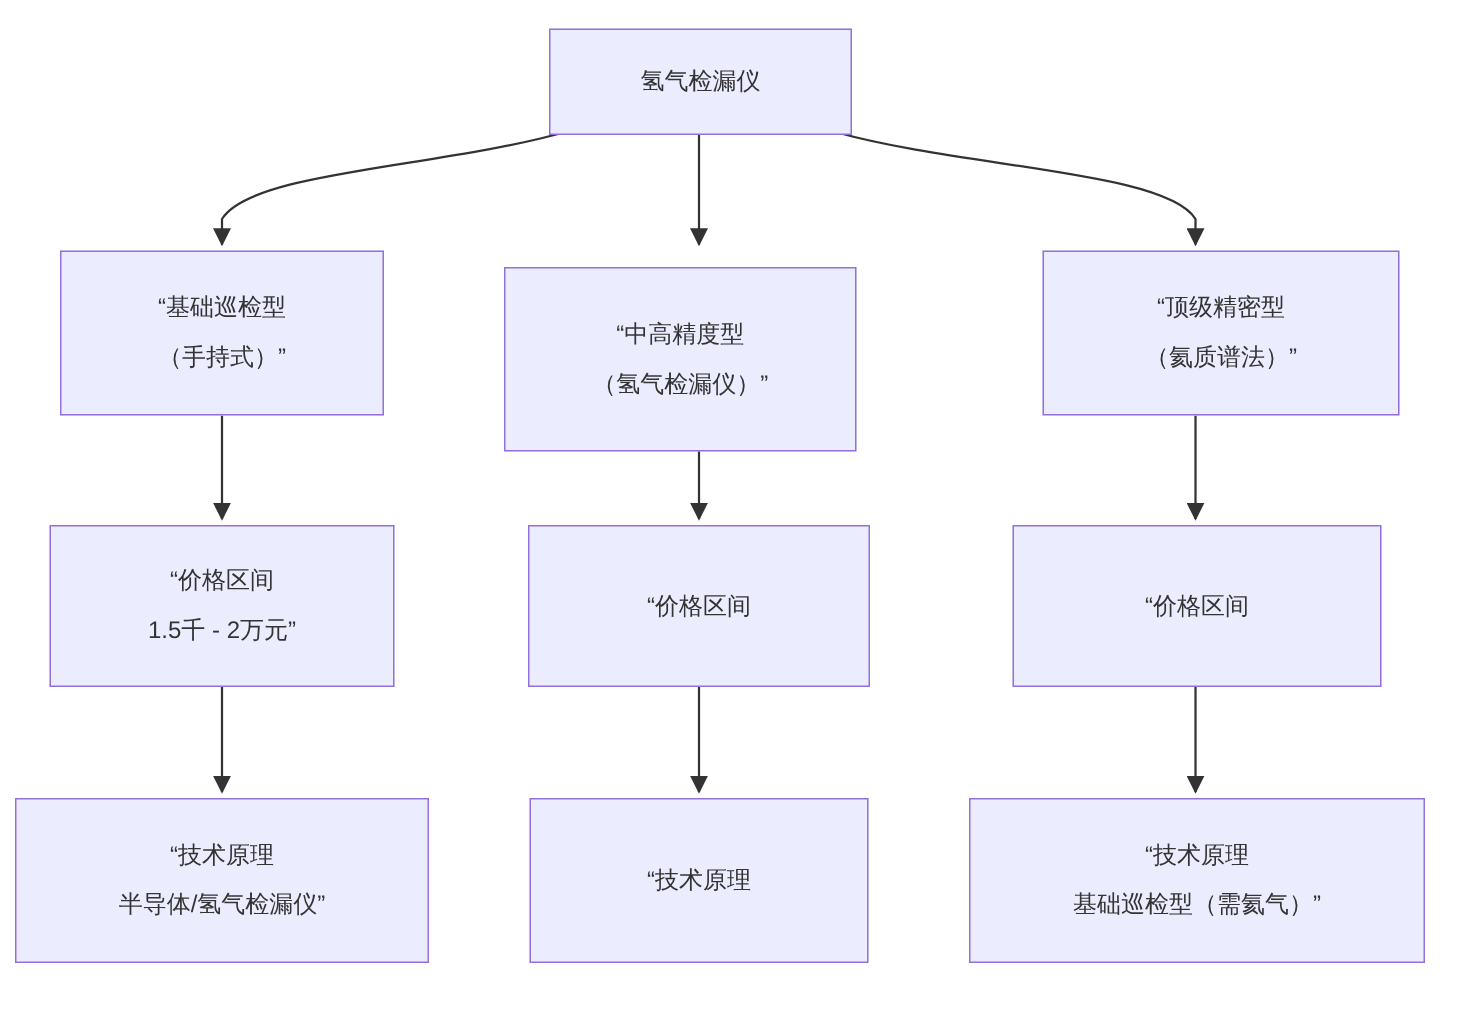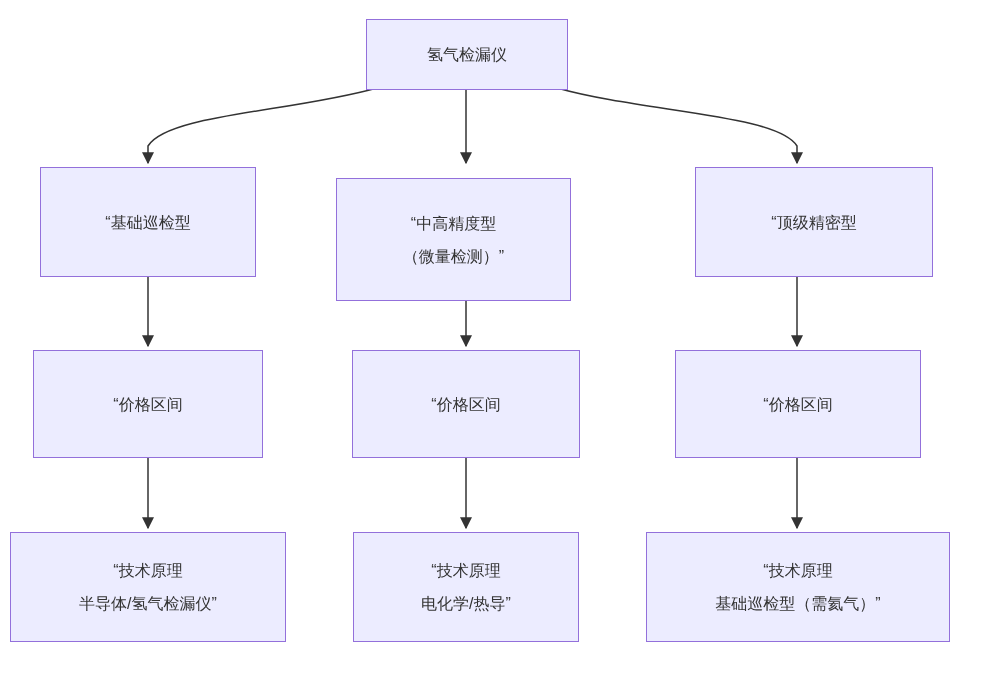--- a/index.html
+++ b/index.html
@@ -64,51 +64,53 @@
     <path class="edge" d="M 466 458 L 466 528" marker-end="url(#arrow)"></path>
     <path class="edge" d="M 797 458 L 797 528" marker-end="url(#arrow)"></path>
   </svg>
 
   <div class="node" style="left:366px; top:19px; width:202px; height:71px;">
     <div class="line">氢气检漏仪</div>
   </div>
 
   <div class="node" style="left:40px; top:167px; width:216px; height:110px;">
     <div class="line">“基础巡检型</div>
+    <div class="line">（手持式）”</div>
   </div>
 
   <div class="node" style="left:336px; top:167px; width:235px; height:123px;margin-top:11px;">
     <div class="line">“中高精度型</div>
-    <div class="line">（微量检测）”</div>
+    <div class="line">（氢气检漏仪）”</div>
   </div>
 
   <div class="node" style="left:679px; top:167px; width:238px; height:110px;margin-left:16px;">
     <div class="line">“顶级精密型</div>
+    <div class="line">（氦质谱法）”</div>
   </div>
 
   <div class="node" style="left:33px; top:350px; width:230px; height:108px;">
     <div class="line">“价格区间</div>
+    <div class="line">1.5千 - 2万元”</div>
   </div>
 
   <div class="node" style="left:352px; top:350px; width:228px; height:108px;">
     <div class="line">“价格区间</div>
   </div>
 
   <div class="node" style="left:675px; top:350px; width:246px; height:108px;">
     <div class="line">“价格区间</div>
   </div>
 
   <div class="node" style="left:10px; top:532px; width:276px; height:110px;">
     <div class="line">“技术原理</div>
     <div class="line">半导体/氢气检漏仪”</div>
   </div>
 
   <div class="node" style="left:353px; top:532px; width:226px; height:110px;">
     <div class="line">“技术原理</div>
-    <div class="line">电化学/热导”</div>
   </div>
 
   <div class="node" style="left:646px; top:532px; width:304px; height:110px;">
     <div class="line">“技术原理</div>
     <div class="line">基础巡检型（需氦气）”</div>
   </div>
 
 </div>
 
 </body></html>

